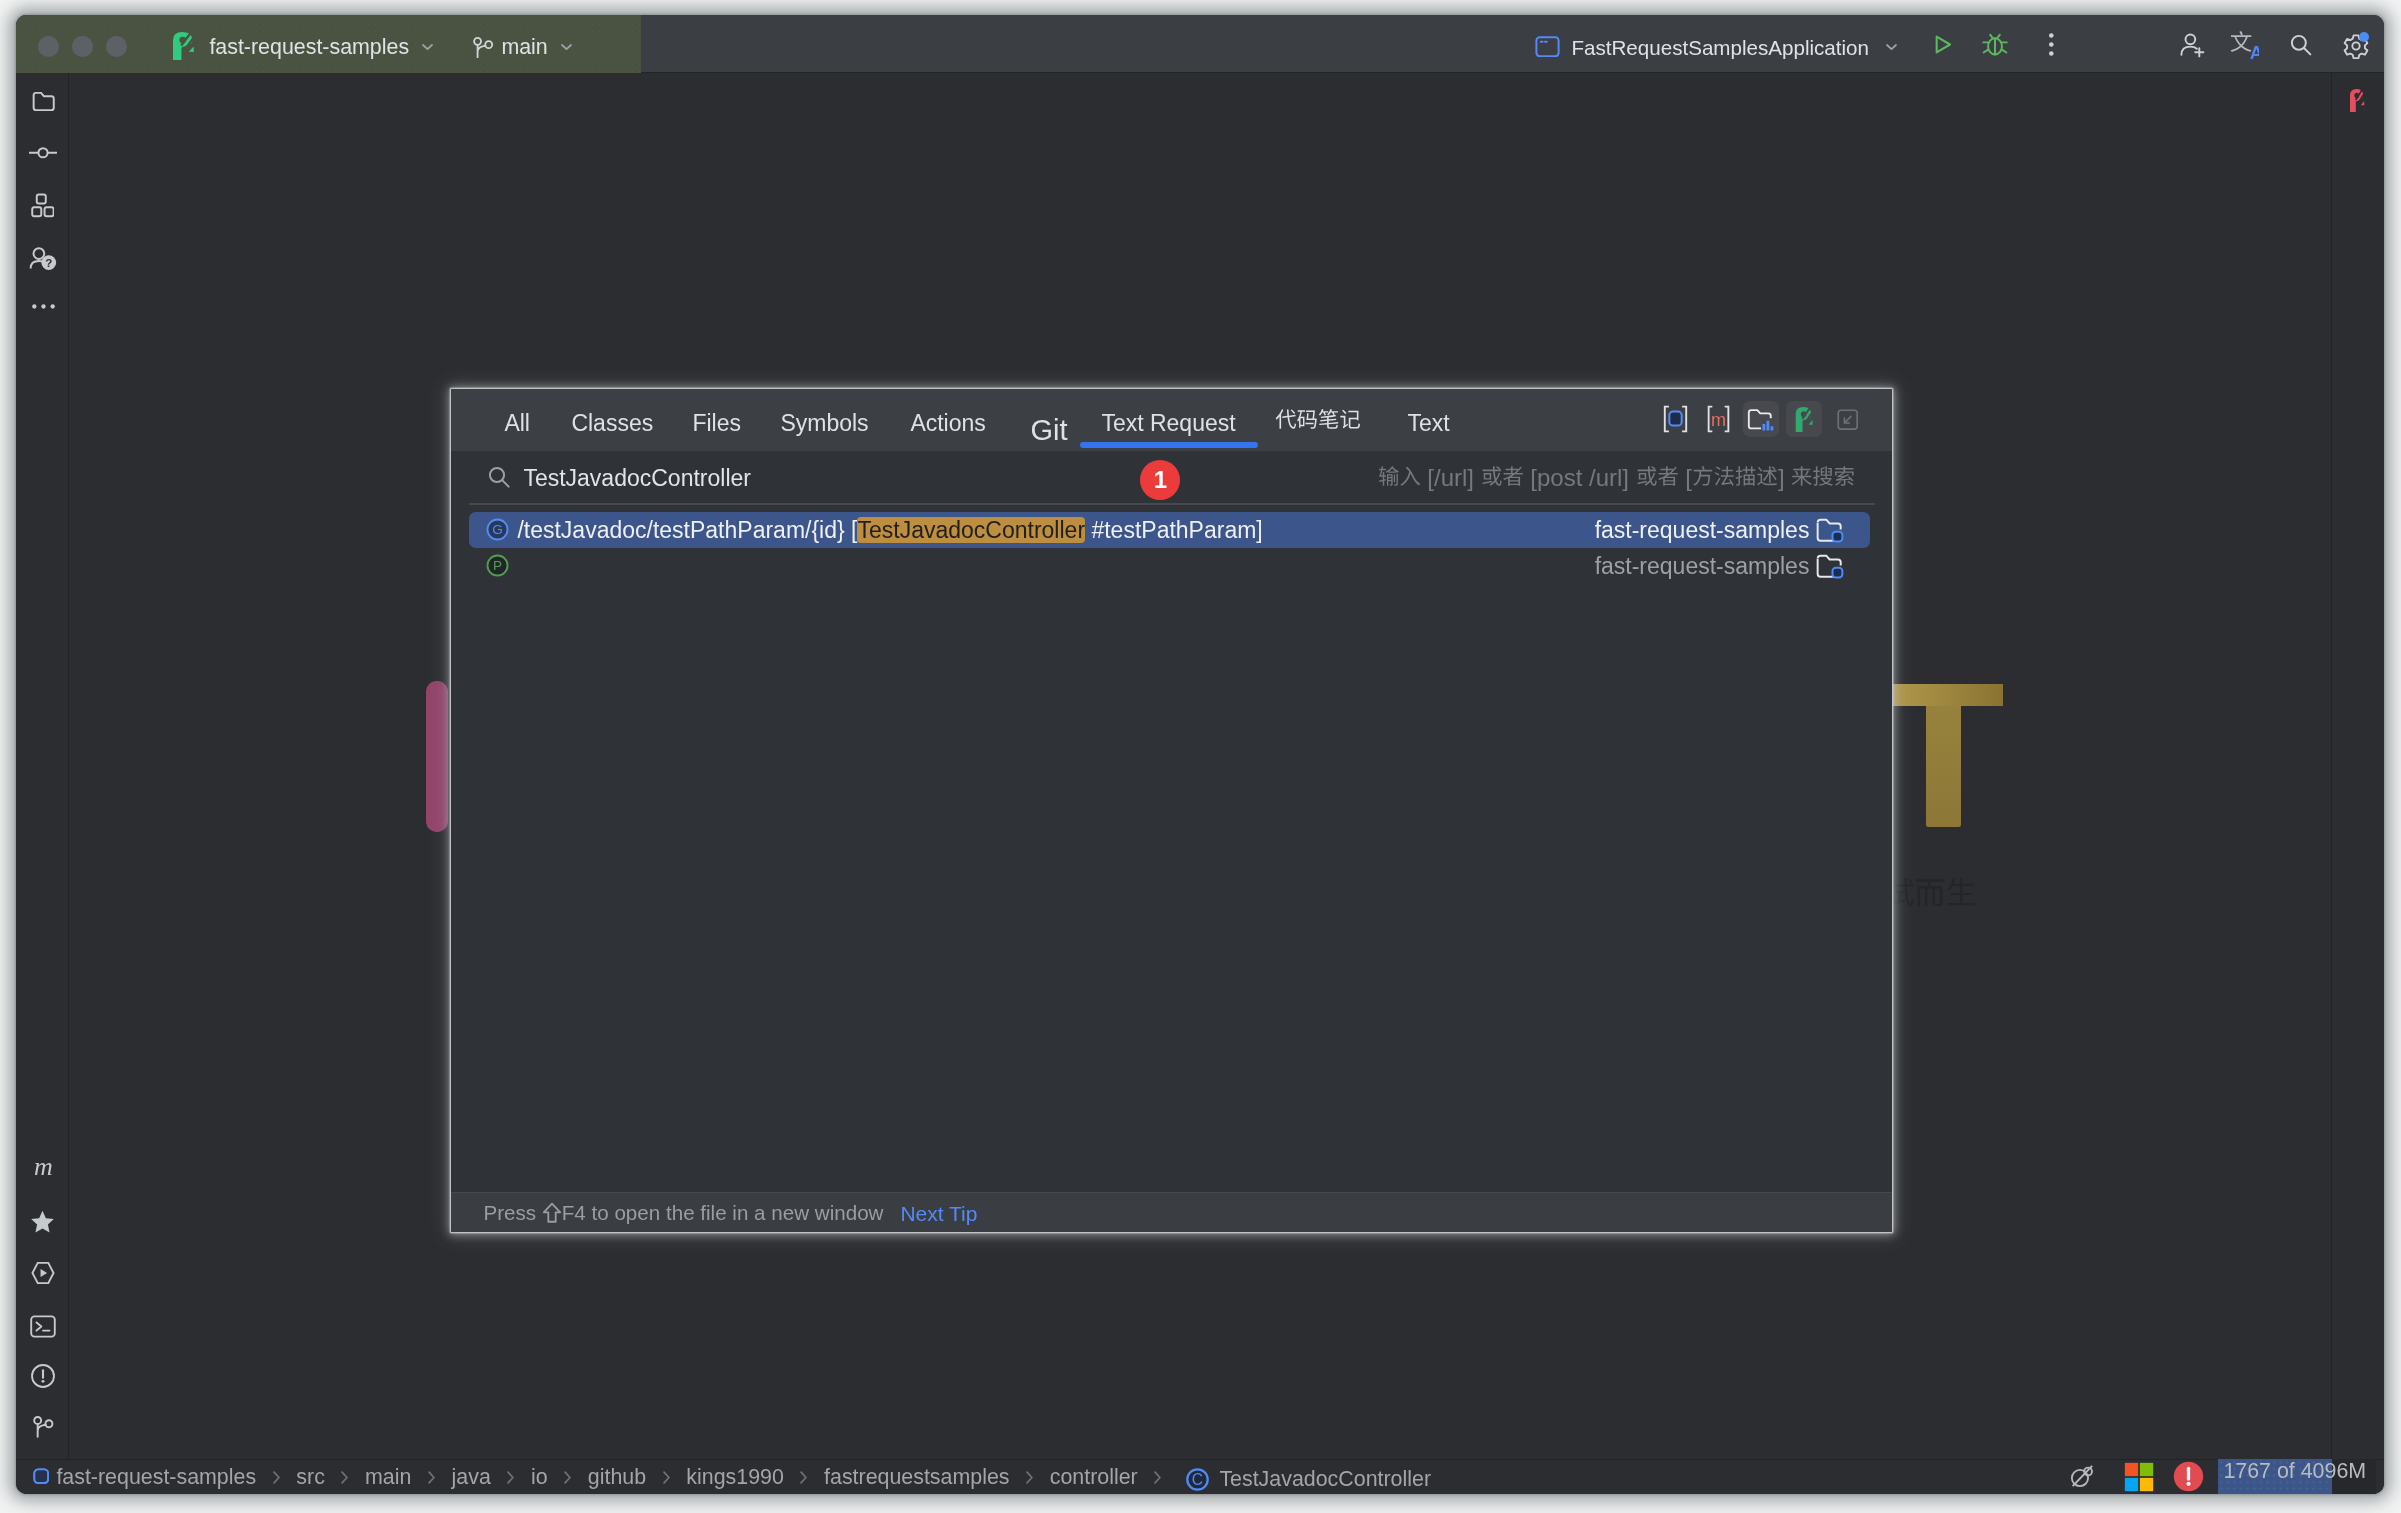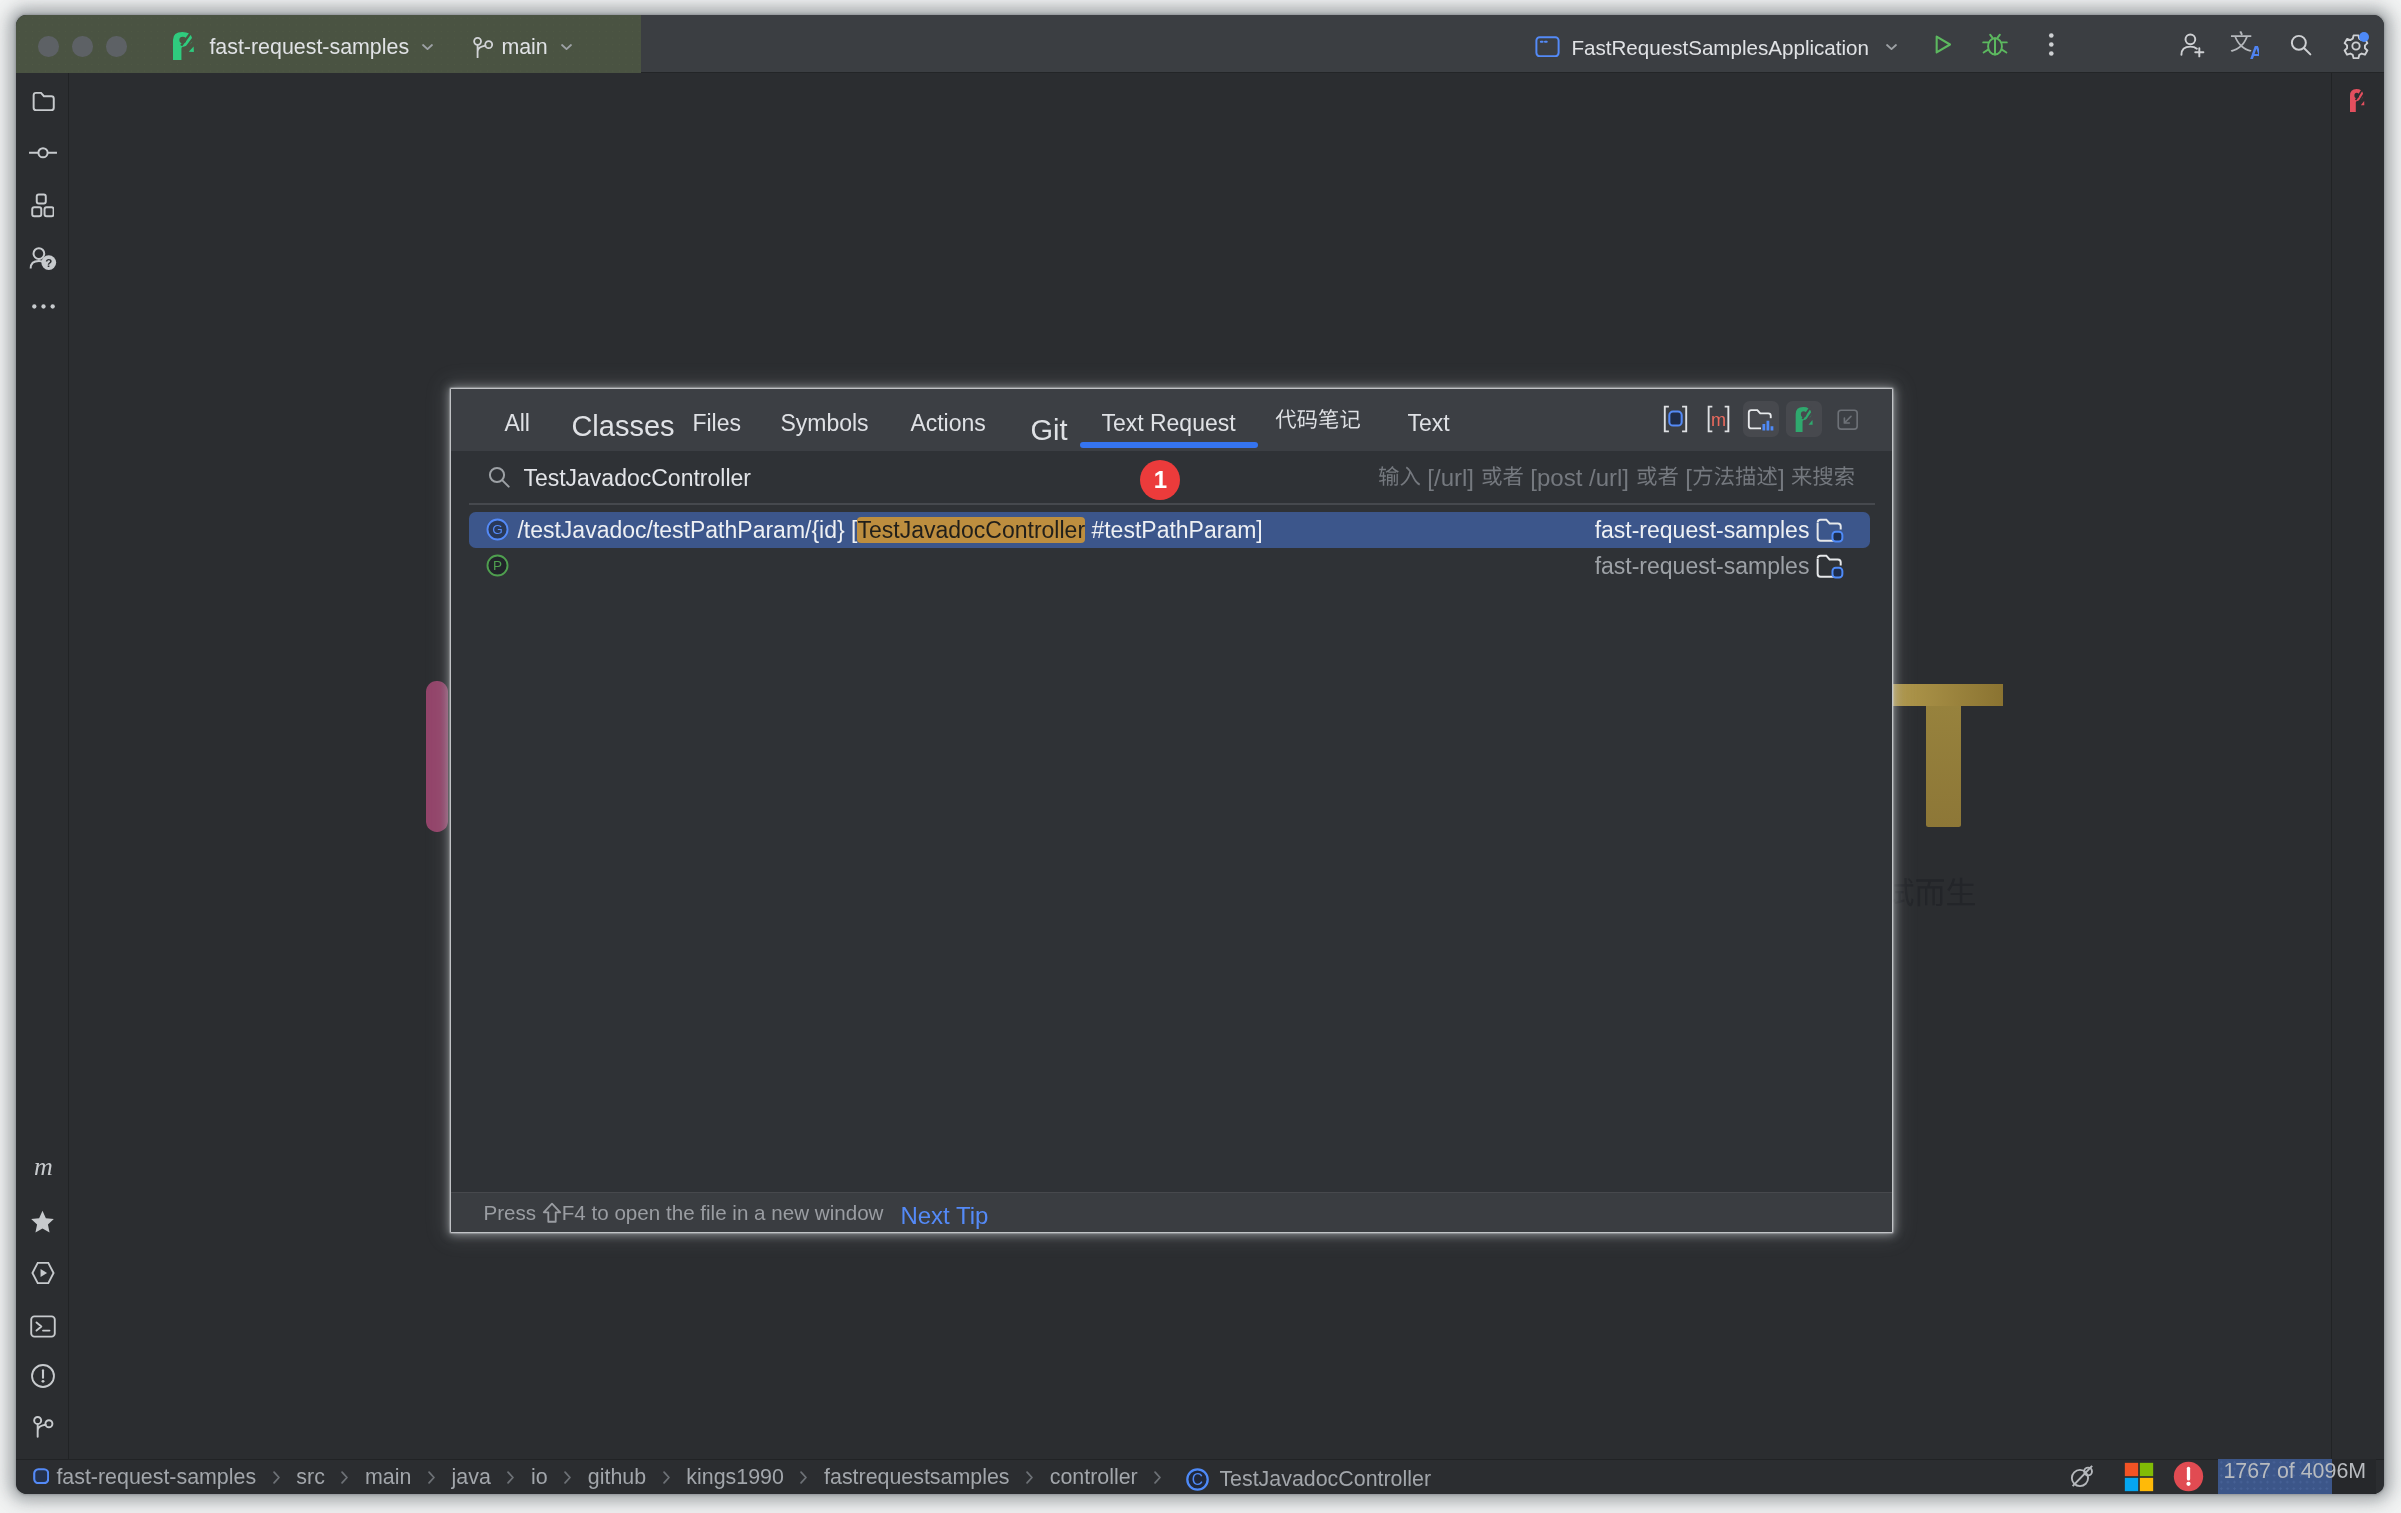--- a/index.html
+++ b/index.html
@@ -255,21 +255,21 @@
         <circle cx="19" cy="28" r="2.6" fill="#fff"></circle>
       </svg>
     </div>
 <div class="a" style="left:2202px;top:1444px;width:158px;height:35px;background:#26282b">
       <div class="a" style="left:0;top:0;width:114px;height:35px;background:#3c5689;background-image:radial-gradient(rgba(130,160,220,0.15) 1px,transparent 1.1px);background-size:6.6px 6.6px"></div>
       <div class="a" style="left:5px;top:0;height:24px;display:flex;align-items:center;font-size:21.4px;color:#b8bbbf">1767 of 4096M</div>
     </div>
 <div class="a" style="left:435px;top:374px;width:1441px;height:843px;background:#2f3236;border-radius:0;overflow:hidden;box-shadow:0 0 1.6px 0.8px rgba(232,233,236,0.95), 0 0 9px 2.5px rgba(203,206,211,0.58), 0 0 20px 5px rgba(168,173,180,0.2)">
 <div class="a" style="left:0;top:0;width:1441px;height:62px;background:#3c3f44"></div>
 <div class="a" style="left:53px;top:20.6px;font-size:23px;color:#dfe1e5">All</div>
-<div class="a" style="left:120px;top:20.6px;font-size:29px;color:#dfe1e5">Classes</div>
+<div class="a" style="left:120px;top:20.6px;font-size:23px;color:#dfe1e5">Classes</div>
 <div class="a" style="left:241px;top:20.6px;font-size:23px;color:#dfe1e5">Files</div>
 <div class="a" style="left:329px;top:20.6px;font-size:23px;color:#dfe1e5">Symbols</div>
 <div class="a" style="left:459px;top:20.6px;font-size:23px;color:#dfe1e5">Actions</div>
 <div class="a" style="left:579px;top:25px;font-size:29px;color:#dfe1e5">Git</div>
 <div class="a" style="left:650px;top:20.6px;font-size:23px;color:#dfe1e5">Text Request</div>
 <div class="a" style="left:824px;top:21.4px">
         <svg width="86" height="21.4" viewBox="0 0 4000 1000" style="overflow:visible;display:block" fill="#dfe1e5" opacity="1">
           <path transform="translate(0,800) scale(1,-1)" d="M715 783C774 733 844 663 877 618L935 658C901 703 829 771 769 819ZM548 826C552 720 559 620 568 528L324 497L335 426L576 456C614 142 694 -67 860 -79C913 -82 953 -30 975 143C960 150 927 168 912 183C902 67 886 8 857 9C750 20 684 200 650 466L955 504L944 575L642 537C632 626 626 724 623 826ZM313 830C247 671 136 518 21 420C34 403 57 365 65 348C111 389 156 439 199 494V-78H276V604C317 668 354 737 384 807Z"></path>
           <path transform="translate(1000,800) scale(1,-1)" d="M410 205V137H792V205ZM491 650C484 551 471 417 458 337H478L863 336C844 117 822 28 796 2C786 -8 776 -10 758 -9C740 -9 695 -9 647 -4C659 -23 666 -52 668 -73C716 -76 762 -76 788 -74C818 -72 837 -65 856 -43C892 -7 915 98 938 368C939 379 940 401 940 401H816C832 525 848 675 856 779L803 785L791 781H443V712H778C770 624 757 502 745 401H537C546 475 556 569 561 645ZM51 787V718H173C145 565 100 423 29 328C41 308 58 266 63 247C82 272 100 299 116 329V-34H181V46H365V479H182C208 554 229 635 245 718H394V787ZM181 411H299V113H181Z"></path>
           <path transform="translate(2000,800) scale(1,-1)" d="M58 159 65 93 426 124V44C426 -47 457 -71 570 -71C595 -71 773 -71 799 -71C894 -71 917 -38 928 78C906 83 876 94 859 106C852 14 844 -4 795 -4C756 -4 604 -4 574 -4C512 -4 501 5 501 44V131L944 169L937 234L501 197V302L853 332L846 394L501 365V456C630 470 753 489 849 512L807 573C646 533 367 503 127 488C134 471 143 444 145 426C235 431 332 439 426 448V358L107 331L114 268L426 295V190ZM184 845C153 744 99 645 36 579C54 569 85 549 100 538C133 577 165 626 194 681H245C271 634 297 577 308 541L374 566C364 597 343 641 321 681H476V745H224C236 772 247 799 257 827ZM578 845C549 746 495 653 429 592C447 582 479 561 493 549C527 584 560 630 589 681H661C683 643 706 599 715 568L781 592C773 617 756 650 737 681H935V745H620C632 772 642 799 651 827Z"></path>
@@ -371,15 +371,15 @@
         <svg width="30" height="28" viewBox="0 0 36 34" style="display:block;" fill="none">
           <path d="M3 8 q0-3.5 3.5-3.5 h7 l4 4.5 h10 q3.5 0 3.5 3.5 v4" stroke="#e6e8ea" stroke-width="2.4"></path>
 <path d="M31 27 v0 q0 3 -3.5 3 h-21 Q3 30 3 26.5 v-18" stroke="#e6e8ea" stroke-width="2.4"></path>
 <rect x="21" y="19" width="12" height="12" rx="4" stroke="#4e8af8" stroke-width="2.4" fill="#1d2d4d"></rect>
         </svg>
       </div>
 <div class="a" style="left:0;top:803px;width:1441px;height:40px;background:#3a3d41;border-top:0.8px solid #47494d"></div>
 <div class="a" style="left:32px;top:811px;height:25px;display:flex;align-items:center;font-size:20.6px;color:#9a9da2;white-space:pre">Press <svg width="20" height="21.4" viewBox="0 0 24 26" style="display:block;" fill="none">
           <path d="M12 2 L22 12.5 H16.5 V24 h-9 V12.5 H2 z" stroke="#9a9da2" stroke-width="2.2" stroke-linejoin="round"></path>
         </svg>F4 to open the file in a new window</div>
-<div class="a" style="left:449px;top:813px;font-size:24px;color:#548af7">Next Tip</div>
+<div class="a" style="left:449px;top:813px;font-size:21px;color:#548af7">Next Tip</div>
 </div>
 </div>
 
 </body></html>

